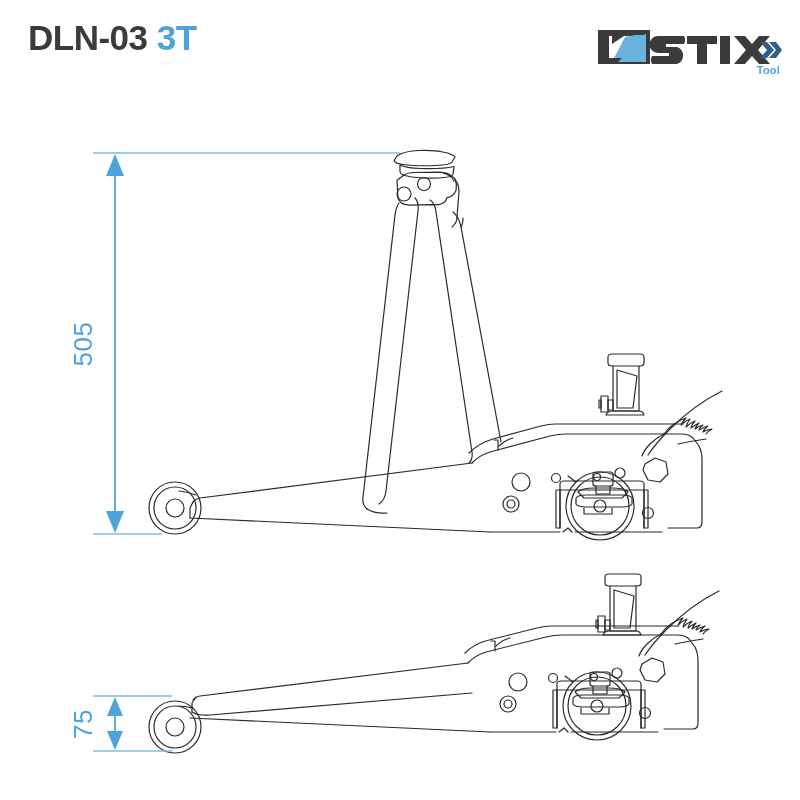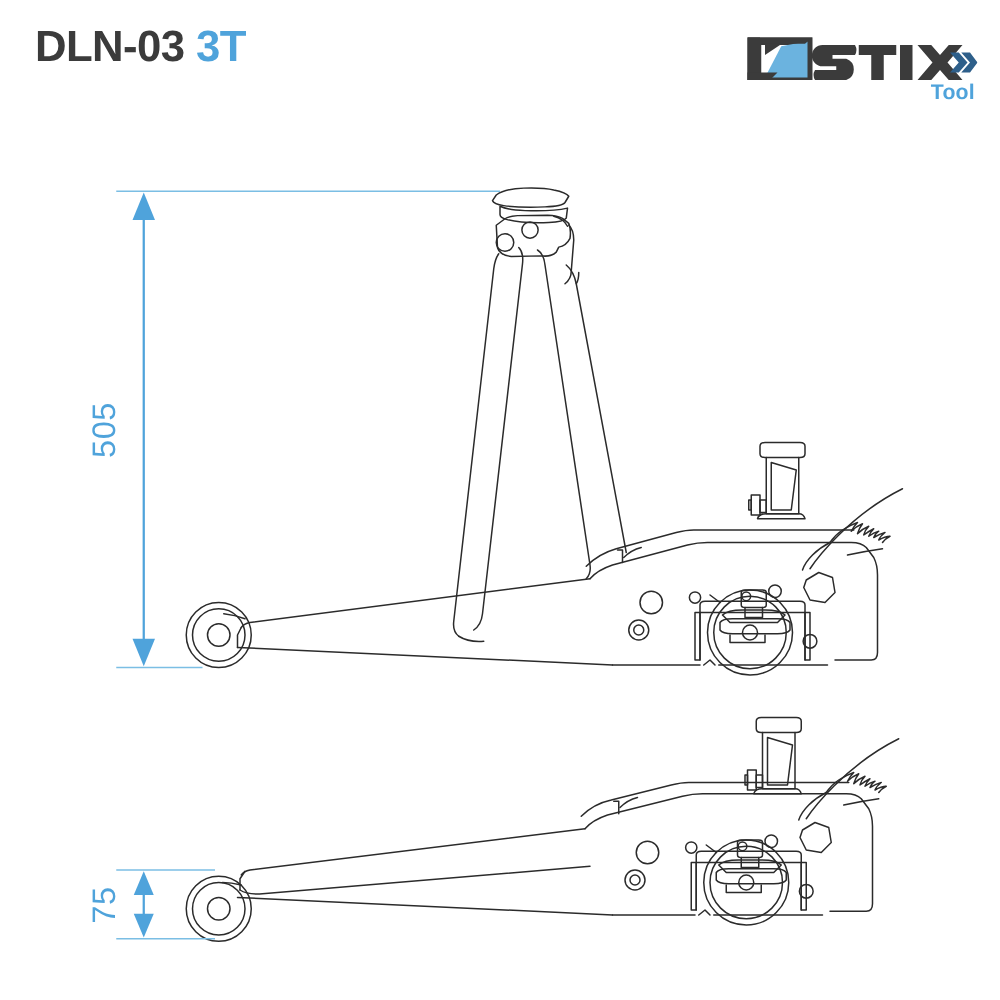--- a/index.html
+++ b/index.html
@@ -37,21 +37,21 @@
 
   #logo {
     position: absolute;
     right: 18px; top: 20px;
     width: 190px; height: 62px;
   }
   #logo svg { display: block; }
   #logo-tool {
     position: absolute;
     right: 2px; top: 44px;
-    font-size: 17px;
+    font-size: 11px;
     font-weight: bold;
     color: #4FA3DB;
     letter-spacing: 0.2px;
   }
 
   
   #drawing {
     position: absolute;
     left: 0; top: 0;
     width: 800px; height: 800px;

